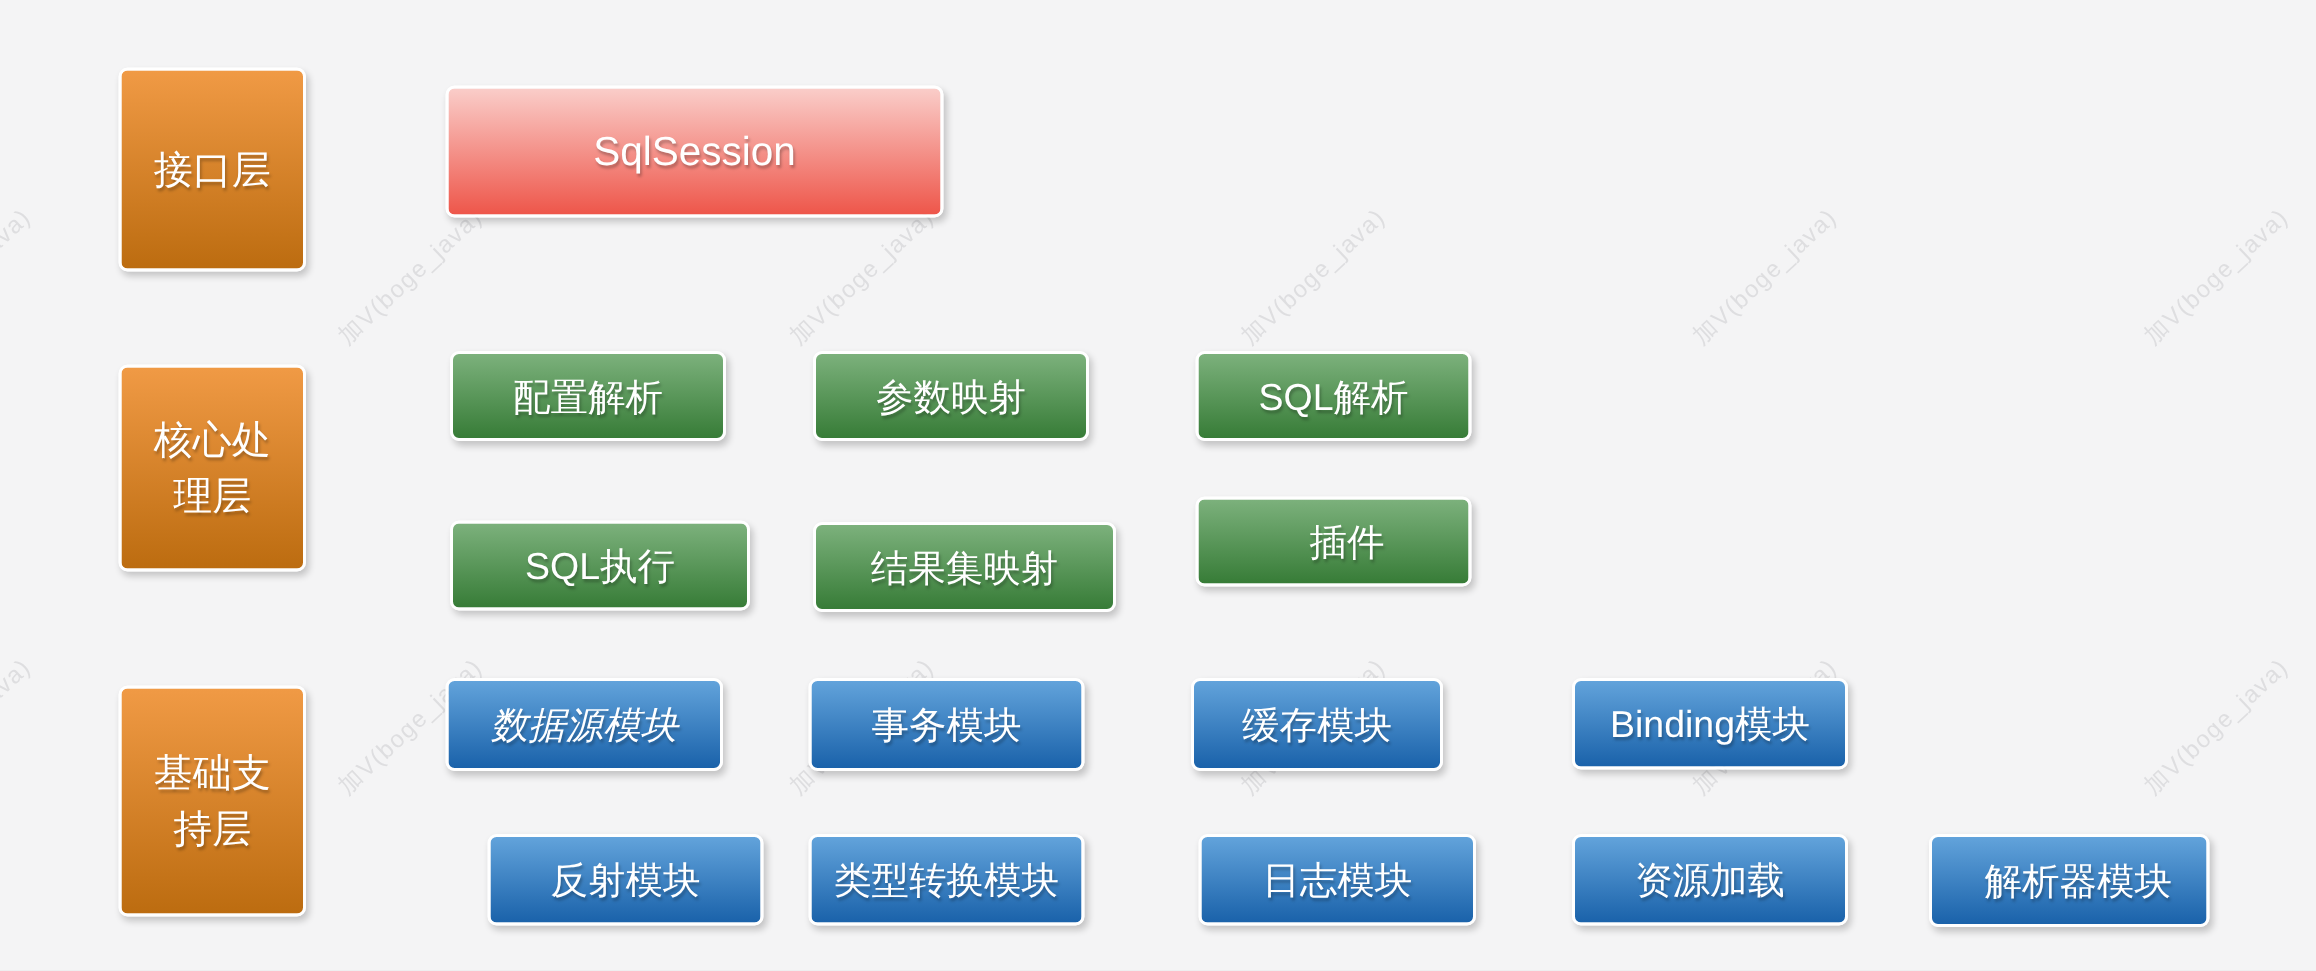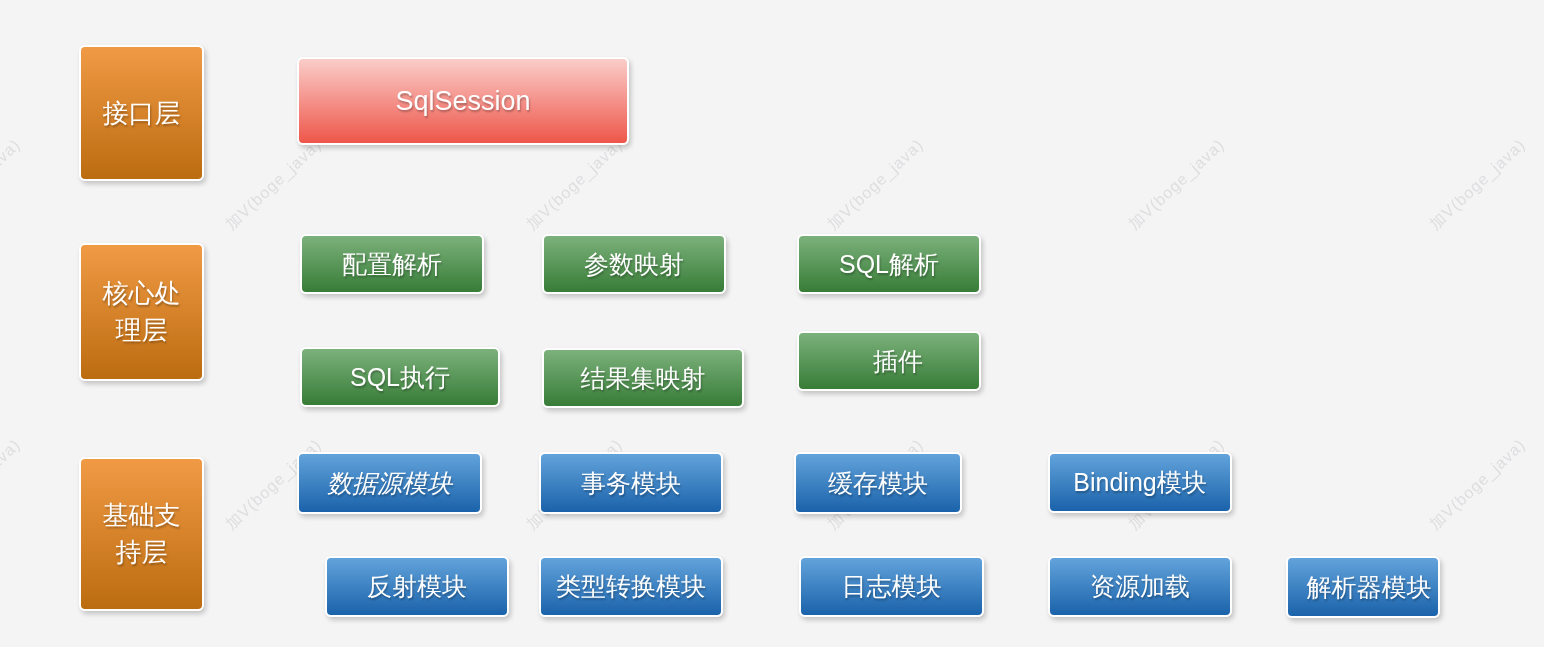--- a/index.html
+++ b/index.html
@@ -122,17 +122,17 @@
       </div>
       <div class="box blue" style="left: 539px; top: 556px; width: 184px; height: 61px;">
         <span class="module-label">类型转换模块</span>
       </div>
       <div class="box blue" style="left: 799px; top: 556px; width: 185px; height: 61px;">
         <span class="module-label">日志模块</span>
       </div>
       <div class="box blue" style="left: 1048px; top: 556px; width: 184px; height: 61px; text-align: center;">
         <span class="module-label">资源加载</span>
       </div>
-      <div class="box blue" style="left: 1286px; top: 556px; width: 154px; height: 62px; padding-left: 12px;">
+      <div class="box blue" style="left: 1286px; top: 556px; width: 187px; height: 62px; padding-left: 12px;">
         <span class="module-label">解析器模块</span>
       </div>
     </div>
 </div>
 
 </body></html>

